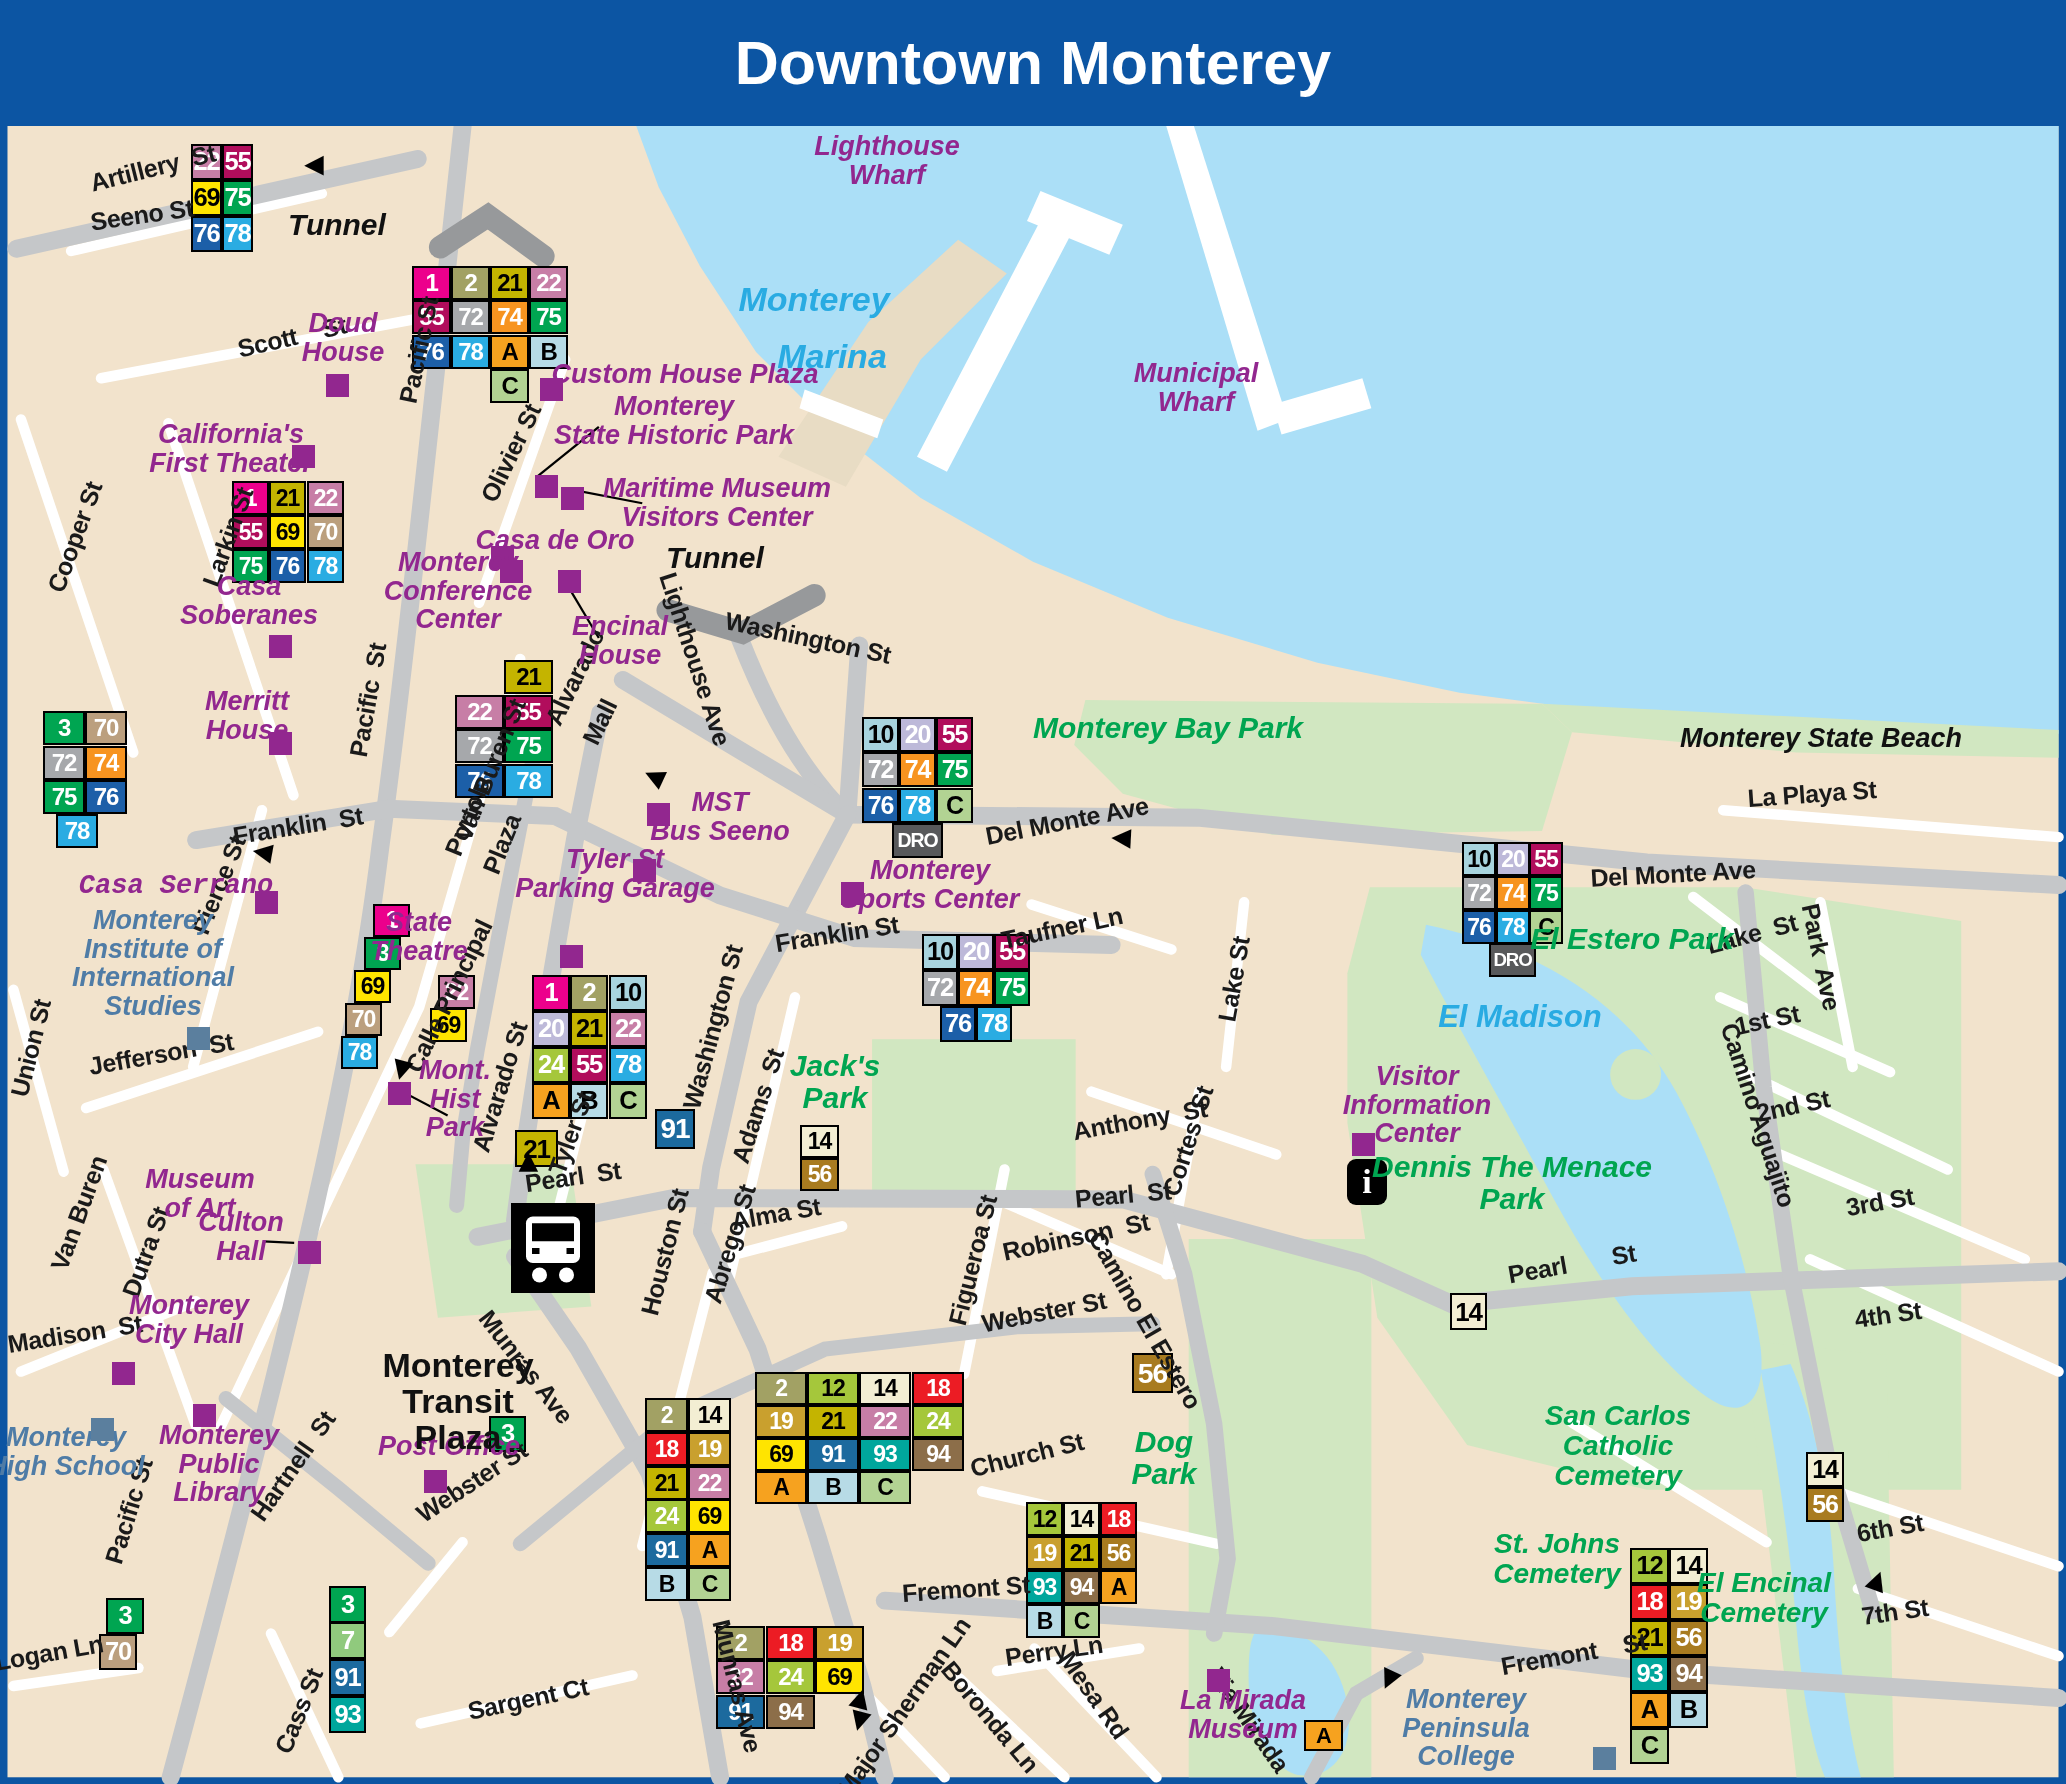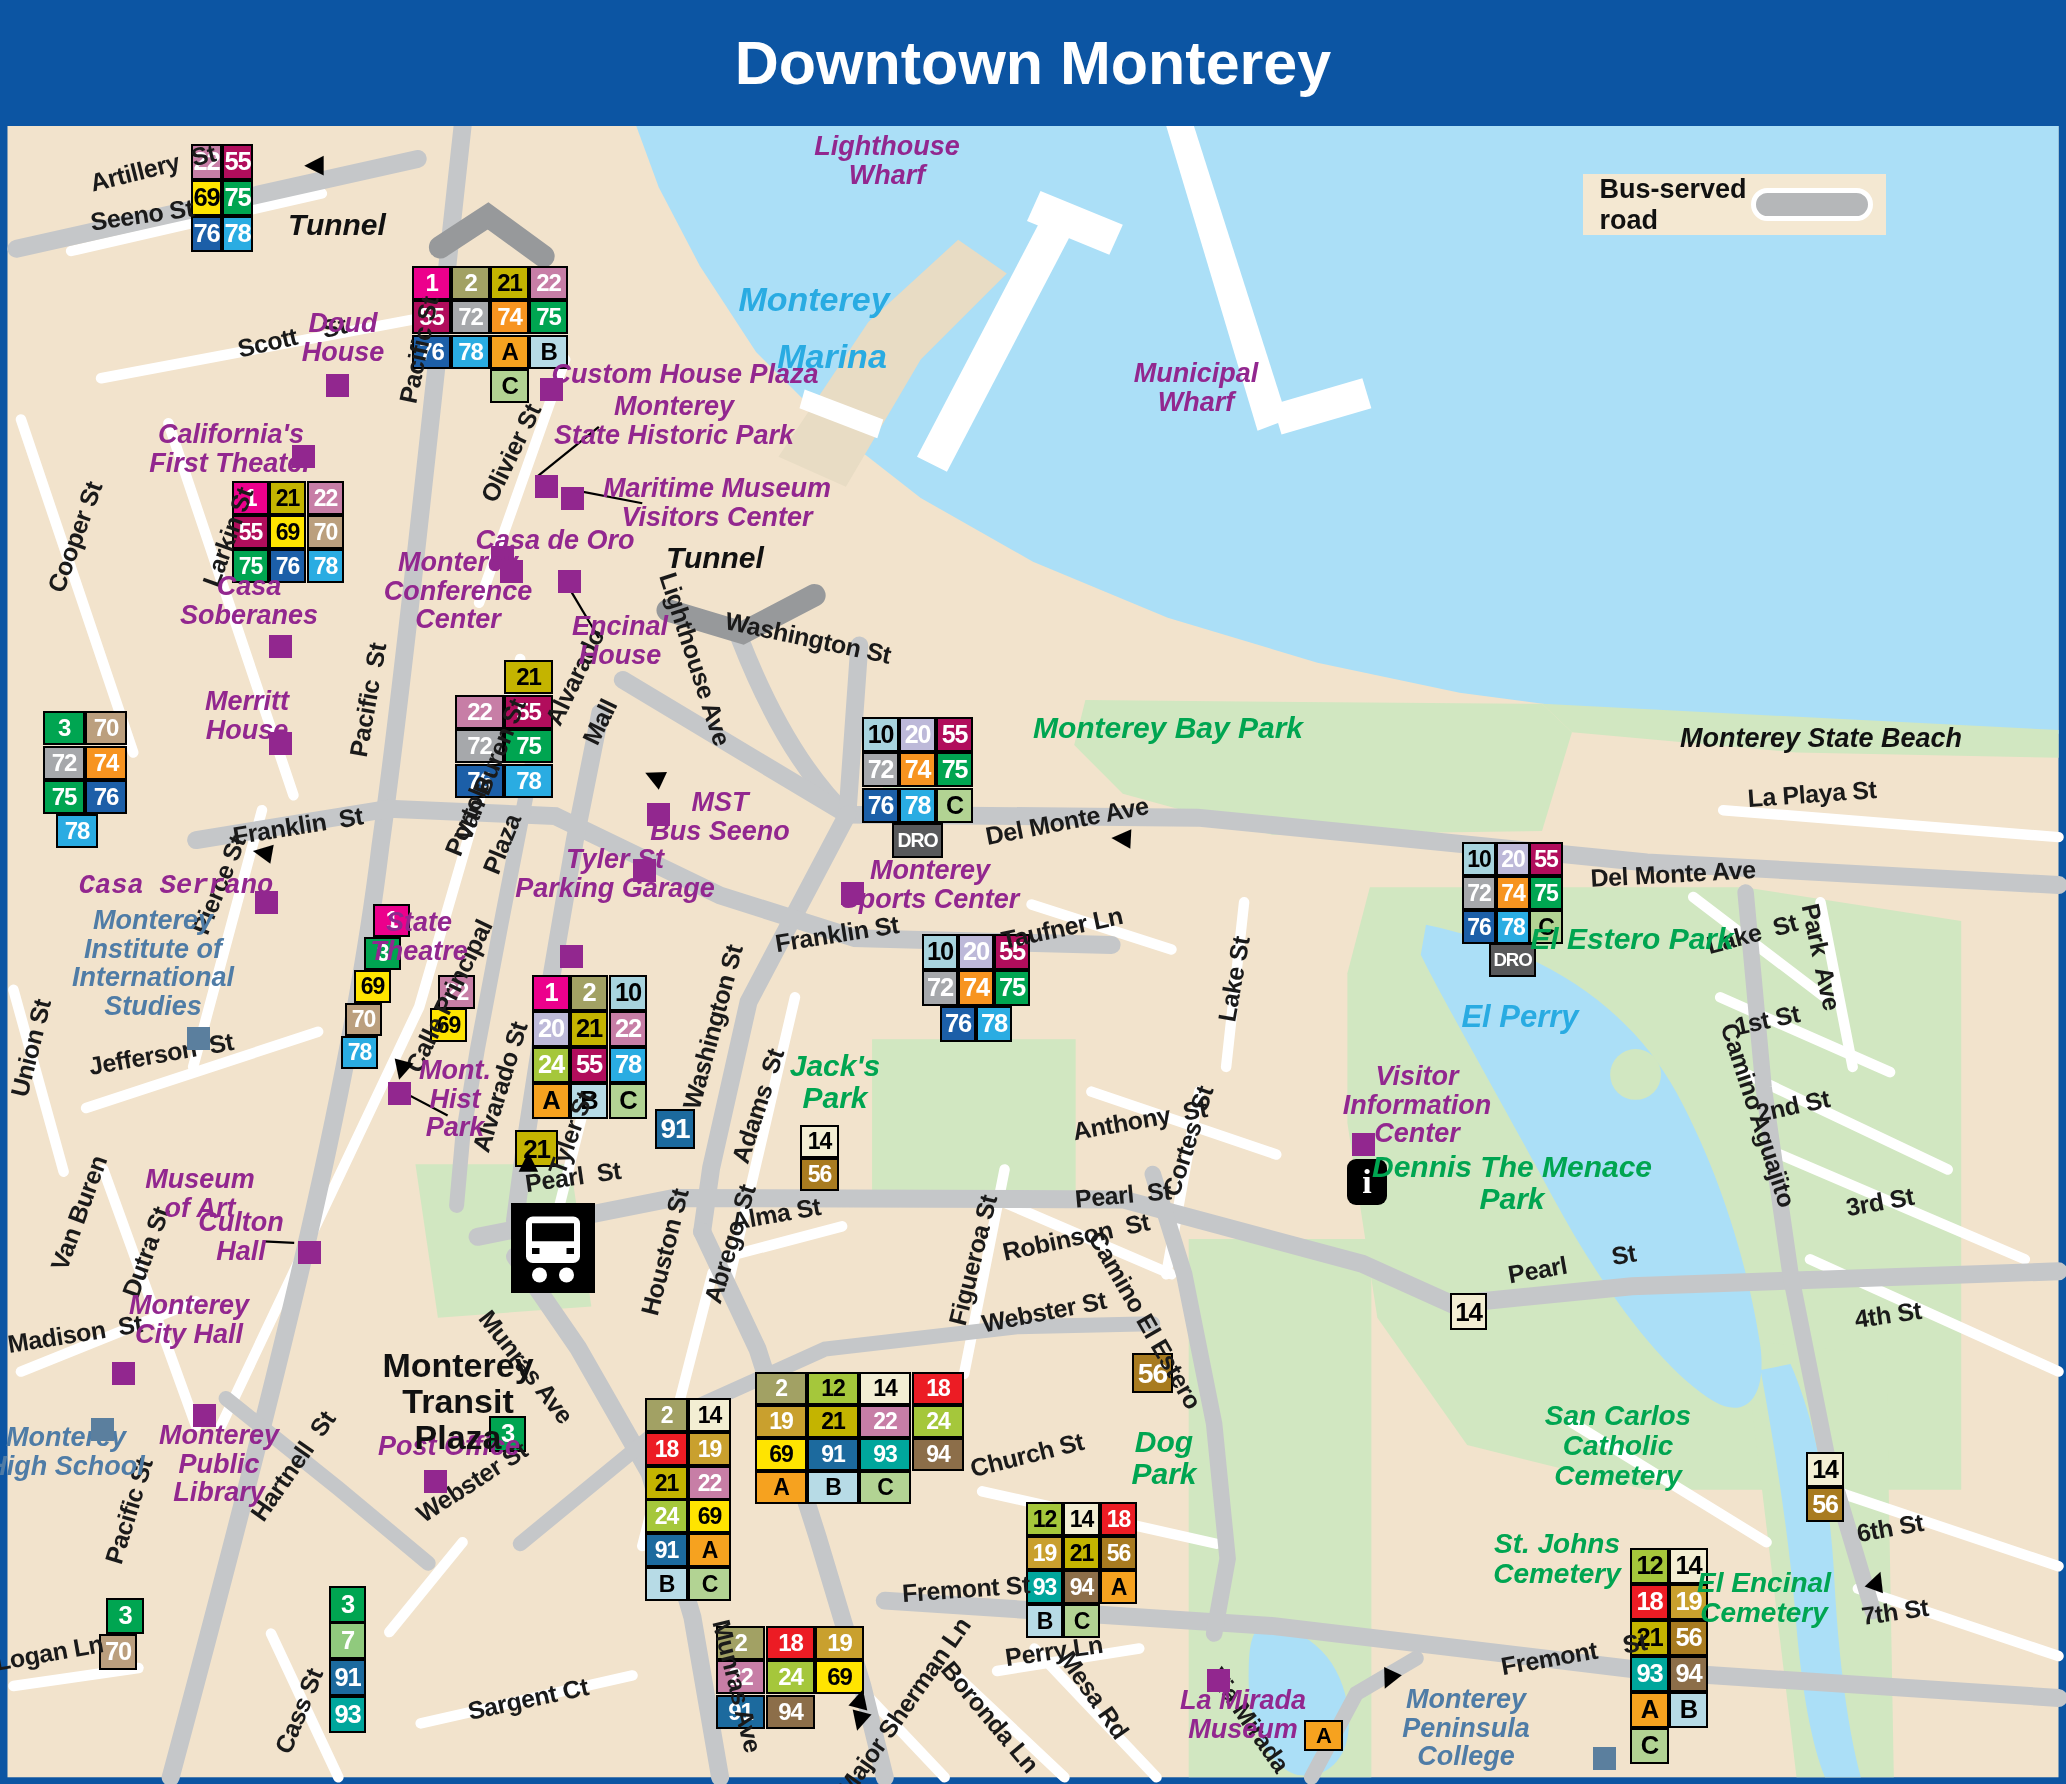--- a/index.html
+++ b/index.html
@@ -132,24 +132,20 @@
     </g>
     <g id="connlayer" stroke="#000" stroke-width="3">
         <line x1="800" y1="570" x2="718" y2="636"></line>
         <line x1="858" y1="672" x2="755" y2="652"></line>
         <line x1="800" y1="852" x2="750" y2="768"></line>
         <line x1="352" y1="1658" x2="393" y2="1660"></line>
         <line x1="598" y1="1490" x2="526" y2="1452"></line>
       </g>
   </svg>
 
-  <div id="legend">
-    <span class="txt">Bus-served road</span>
-    <span class="pill"></span>
-  </div>
 
   <svg class="ic" id="busicon" style="position:absolute;left:511px;top:1203px" width="84" height="90" viewBox="0 0 112 120">
     <rect width="112" height="120" fill="#000"></rect>
     <rect x="20" y="18" width="72" height="62" rx="9" fill="#fff"></rect>
     <rect x="28" y="27" width="56" height="24" fill="#000"></rect>
     <rect x="28" y="60" width="10" height="8" fill="#000"></rect>
     <rect x="74" y="60" width="10" height="8" fill="#000"></rect>
     <circle cx="38" cy="96" r="10" fill="#fff"></circle>
     <circle cx="74" cy="96" r="10" fill="#fff"></circle>
   </svg>
@@ -385,21 +381,21 @@
     <div class="street" style="left: 1249px; top: 1720px; --r: 55deg;">Via Mirada</div>
     <div class="street" style="left: 966px; top: 1589px; --r: -4deg;">Fremont St</div>
     <div class="street" style="left: 1574px; top: 1654px; --r: -10deg;">Fremont    St</div>
     <div class="street" style="left: 1890px; top: 1528px; --r: -10deg;">6th St</div>
     <div class="street" style="left: 1895px; top: 1612px; --r: -8deg;">7th St</div>
     <div class="black-italic" style="left: 337px; top: 225px;">Tunnel</div>
     <div class="black-italic" style="left: 715px; top: 558px;">Tunnel</div>
     <div class="black-italic" style="left: 1821px; top: 738px; font-size: 27px;">Monterey State Beach</div>
     <div class="water-label" style="left: 814px; top: 299px;">Monterey</div>
     <div class="water-label" style="left: 832px; top: 356px;">Marina</div>
-    <div class="water-label" style="left: 1520px; top: 1017px; font-size: 31px;">El Perry</div>
+    <div class="water-label" style="left: 1520px; top: 1017px; font-size: 31px;">El Madison</div>
     <div class="park-label" style="left: 1168px; top: 728px;">
       <div>Monterey Bay Park</div>
     </div>
     <div class="park-label" style="left: 1632px; top: 939px;">
       <div>El Estero Park</div>
     </div>
     <div class="park-label" style="left: 835px; top: 1082px;">
       <div>Jack's</div>
       <div>Park</div>
     </div>

